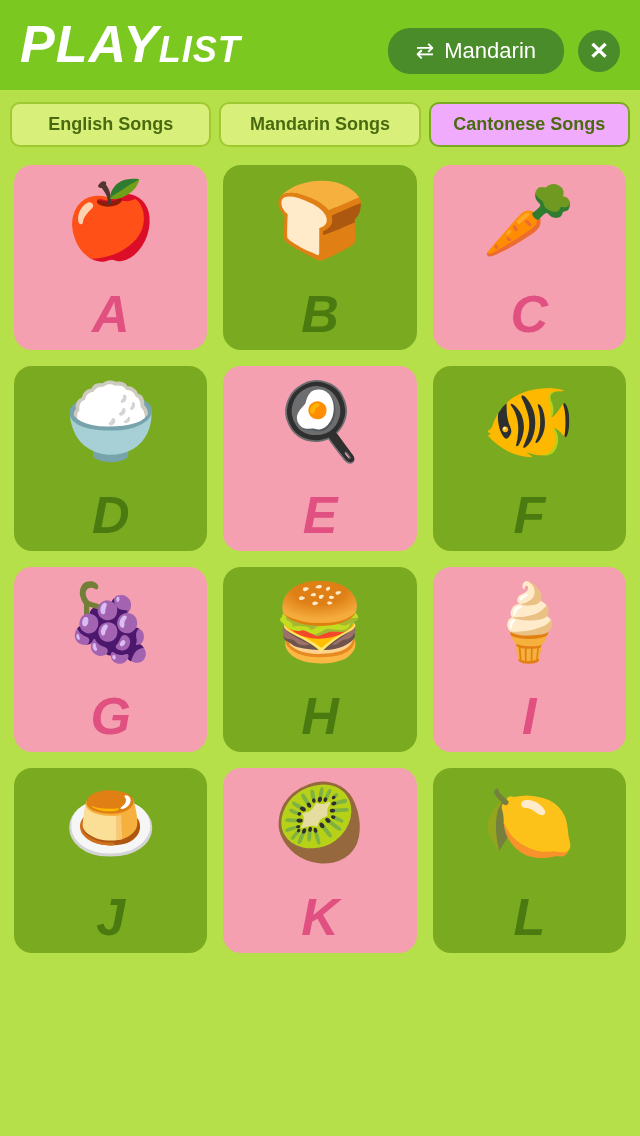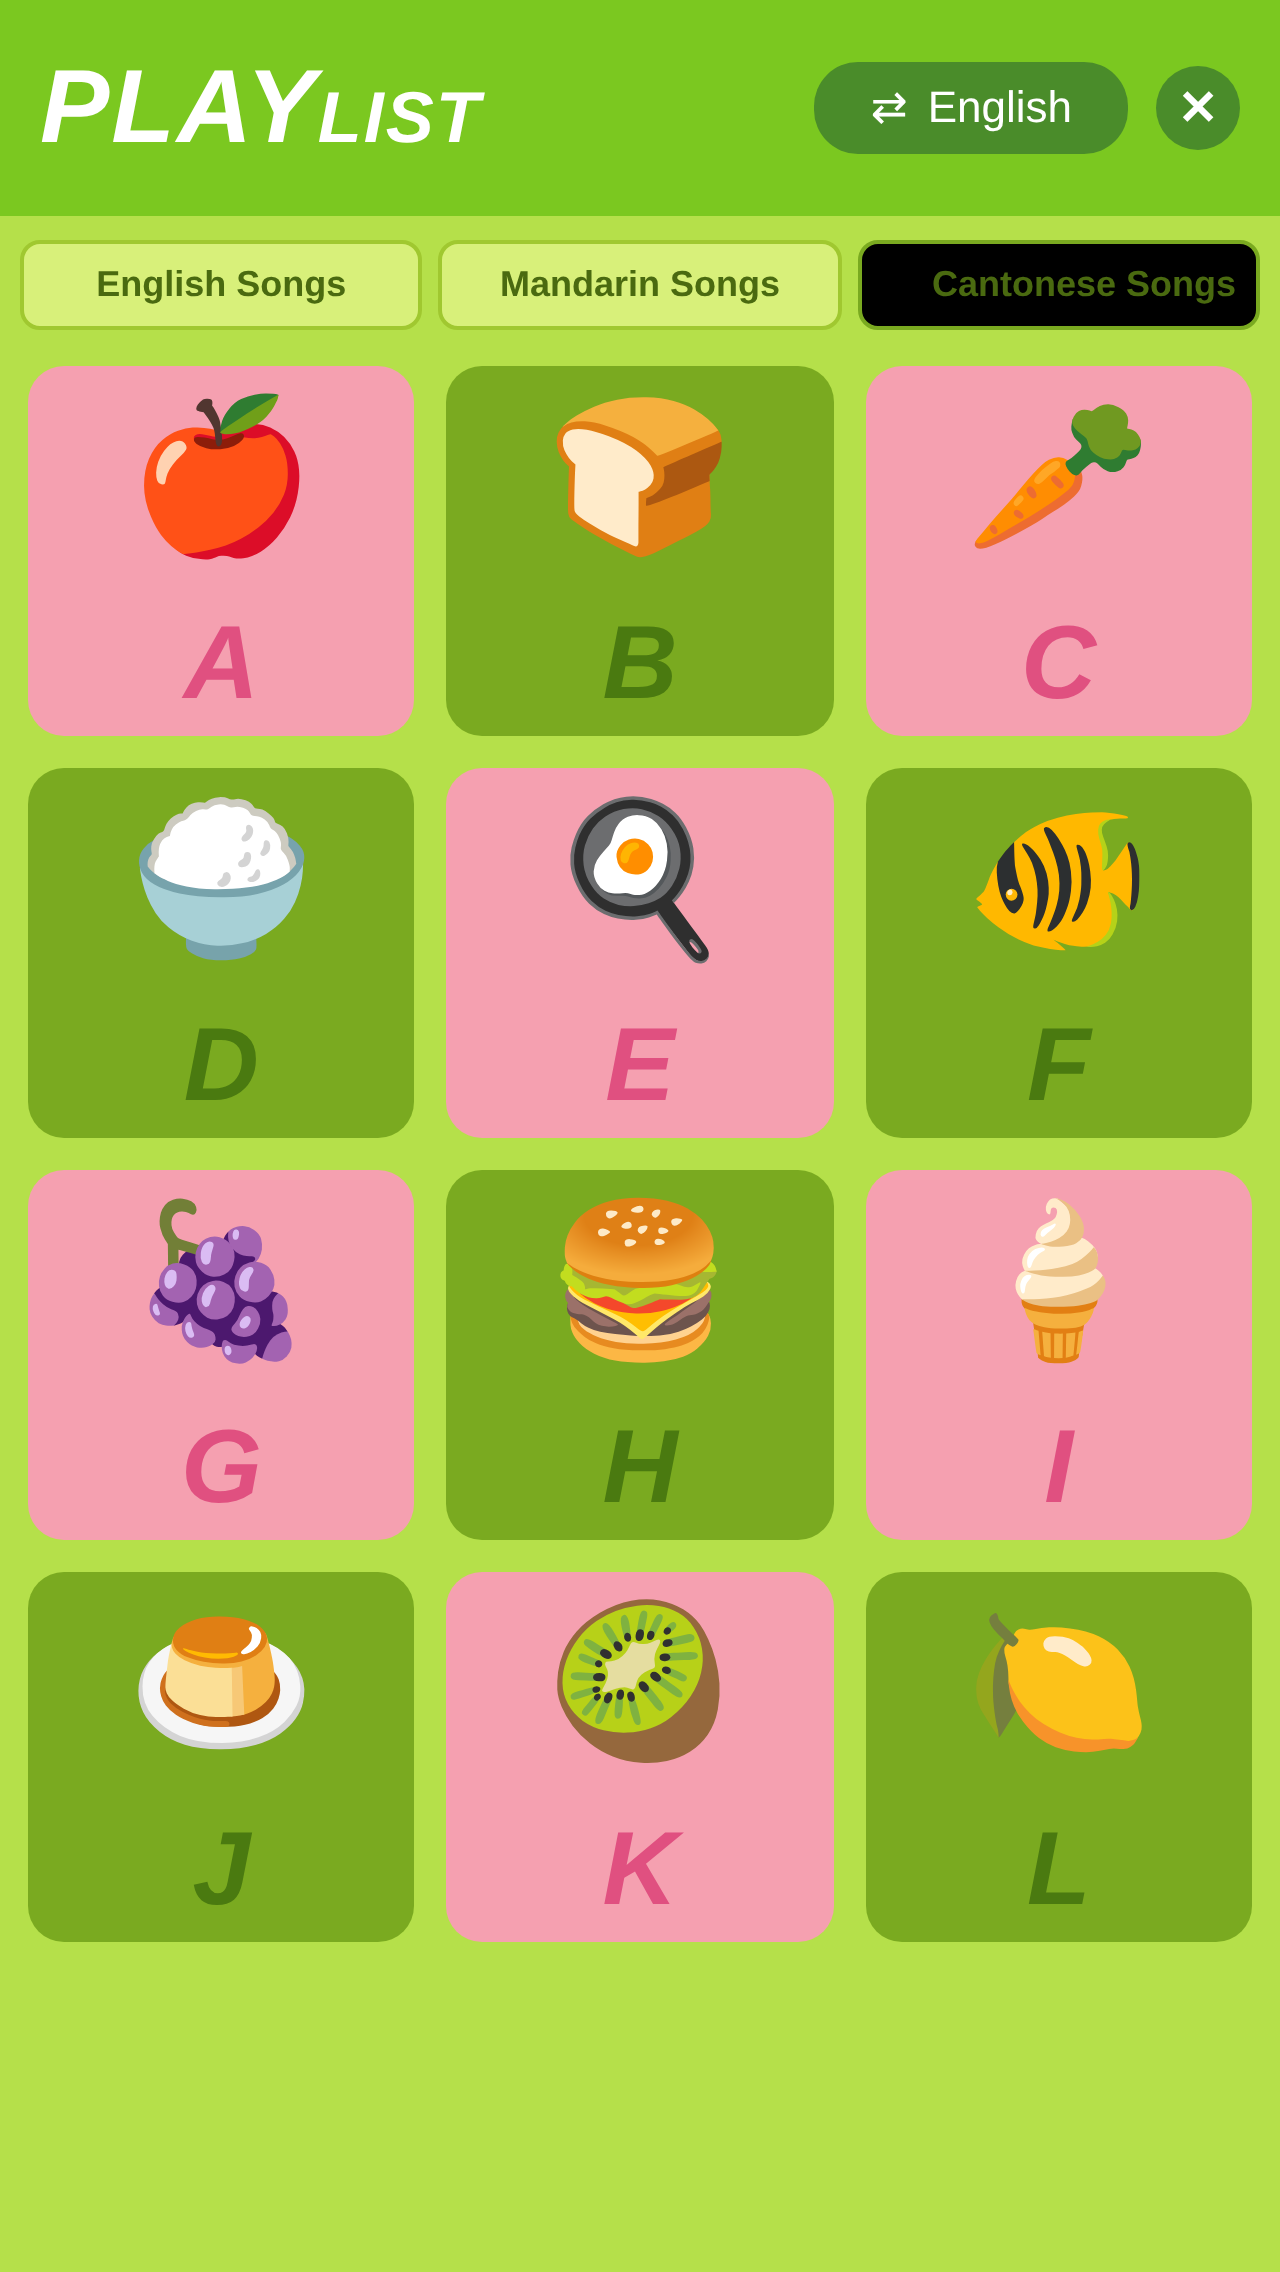--- a/index.html
+++ b/index.html
@@ -8,25 +8,25 @@
       height: 1136px;
       background: #b5e04a;
       font-family: Arial, sans-serif;
       overflow: hidden;
       position: relative;
     }
 
     
     .header {
       background: #7bc820;
-      height: 108px;
-      display: flex;
-      align-items: center;
+      height: 90px;
+      display: flex;
+      align-items: flex-end;
       justify-content: space-between;
-      padding: 4px 20px;
+      padding: 16px 20px;
     }
     .header-title {
       font-size: 52px;
       font-weight: 900;
       color: white;
       font-style: italic;
       letter-spacing: 1px;
       text-transform: uppercase;
     }
     .header-title span.list-part {
@@ -83,23 +83,22 @@
       border: 2px solid #a0c830;
       border-radius: 10px;
       padding: 10px 10px;
       text-align: center;
       font-size: 18px;
       font-weight: 600;
       color: #4a6a10;
       cursor: pointer;
     }
     .tab.active {
-      background: #000000;
+      background: #f0abfc;
       border-color: #7aaa20;
-      text-align: right;
     }
 
     
     .grid {
       display: grid;
       grid-template-columns: repeat(3, 1fr);
       gap: 16px;
       padding: 18px 14px;
     }
     .card {
@@ -148,21 +147,21 @@
 </head>
 <body>
 
 <div class="header">
   <div class="header-title">
     <span>PLAY</span><span class="list-part">LIST</span>
   </div>
   <div class="header-right">
     <button class="shuffle-btn">
       <span class="shuffle-icon">⇄</span>
-      <span>English</span>
+      <span>Mandarin</span>
     </button>
     <button class="close-btn">
       <span>✕</span>
     </button>
   </div>
 </div>
 
 <div class="tabs">
   <div class="tab">
     <span>English Songs</span>

